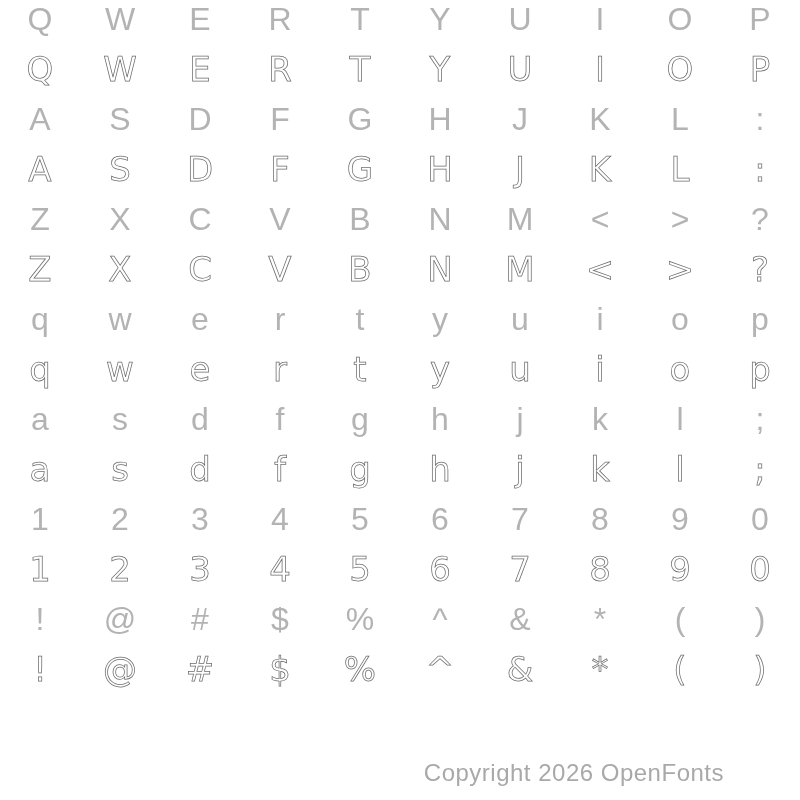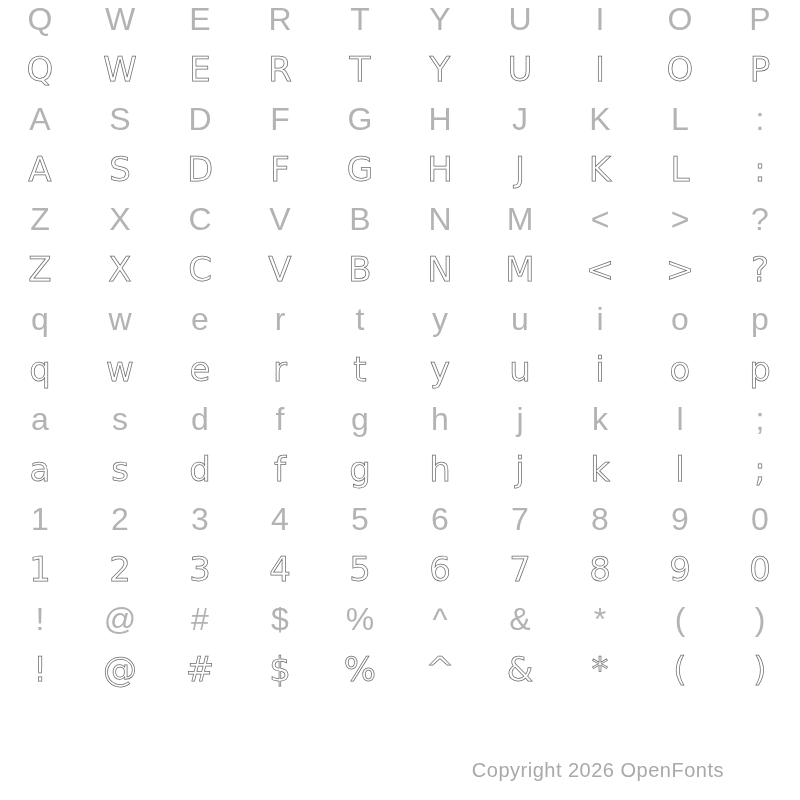--- a/index.html
+++ b/index.html
@@ -52,21 +52,21 @@
     .row-thin .glyph-cell {
       color: transparent;
       -webkit-text-stroke: 0.75px var(--thin-color, #6f6f6f);
     }
   }
   .footer-copyright {
     position: absolute;
     top: 759px;
     right: 76px;
     font-family: "Liberation Sans", sans-serif;
-    font-size: 20px;
+    font-size: 24px;
     letter-spacing: 0.5px;
     color: var(--footer-color, #a9a9a9);
     white-space: pre;
   }
 </style>
 </head>
 <body>
 
 <div class="glyph-grid" id="glyph-grid">
     <div class="glyph-row row-ref">

